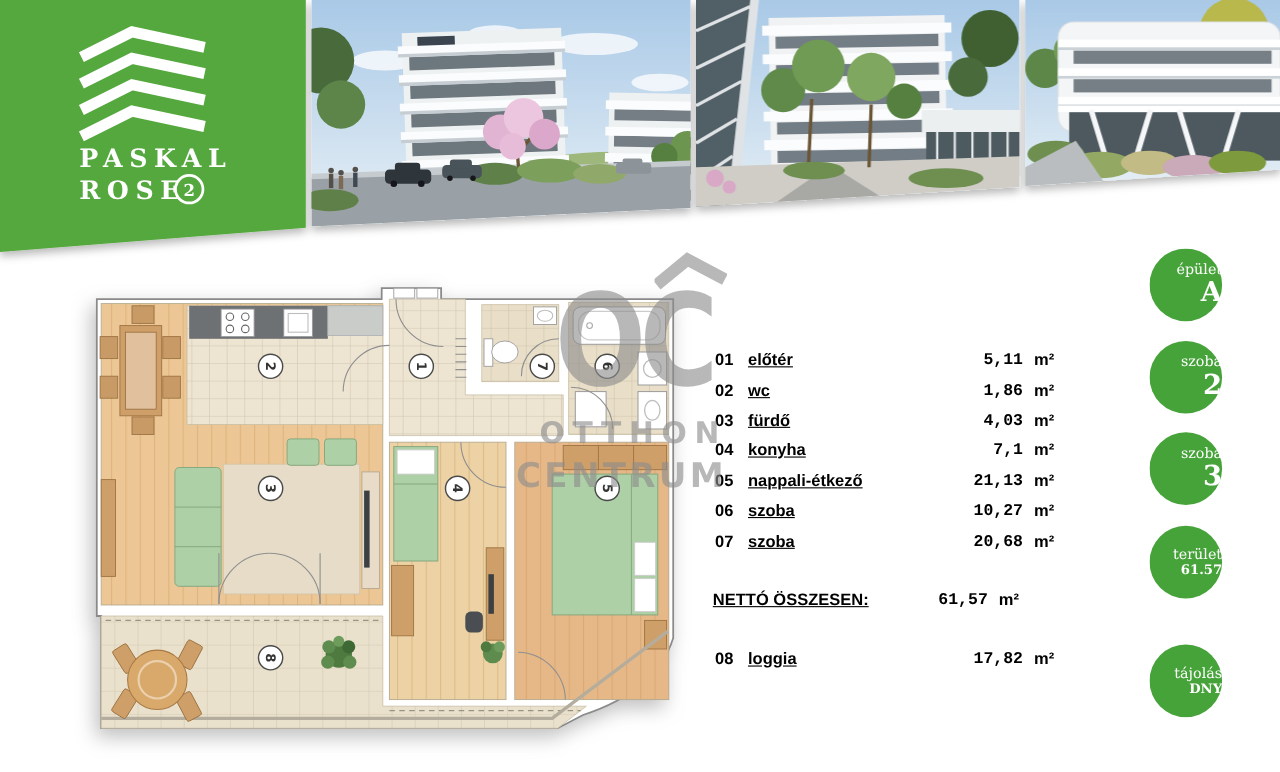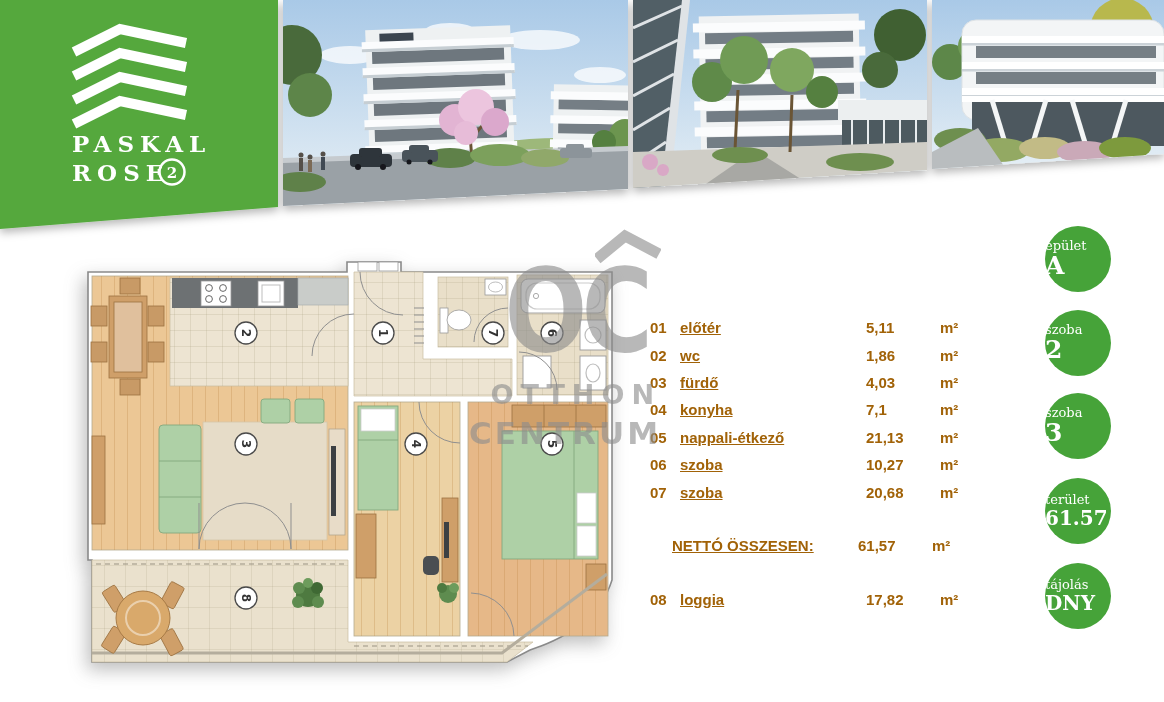--- a/index.html
+++ b/index.html
@@ -23,38 +23,38 @@
   .wm-l2{font-family:"DejaVu Sans",sans-serif;font-weight:bold;font-size:31px;letter-spacing:3px;margin-top:5px;}
 
   
   .unit-title{position:absolute;left:640px;top:222px;width:334px;text-align:center;
               font-family:"DejaVu Serif",serif;font-weight:bold;font-size:70px;line-height:1;
               color:#79c143;letter-spacing:-1px;z-index:2;}
 
   
   .rooms-table{position:absolute;left:650px;top:314px;width:326px;z-index:2;}
   .room-row{display:flex;align-items:center;height:27.4px;
-            font-size:15px;font-weight:bold;color:#a16207;}
+            font-size:15px;font-weight:bold;color:#000000;}
   .col-num{width:30px;}
   .col-name{flex:1;text-decoration:underline;}
-  .col-val{width:64px;}
+  .col-val{width:64px;text-align:right;font-family:Liberation Mono, monospace;}
   .col-unit{width:36px;padding-left:10px;}
-  .total-row{position:absolute;left:642px;top:532px;width:326px;z-index:2;}
+  .total-row{position:absolute;left:618px;top:532px;width:326px;z-index:2;}
   .loggia-row{position:absolute;left:650px;top:586px;width:326px;z-index:2;}
   .total-row .col-name{text-transform:uppercase;}
 
   
   .badges{position:absolute;left:1045px;top:0;width:66px;z-index:2;}
   .badge{position:absolute;left:0;width:66px;height:66px;border-radius:50%;
          background:#46a339;color:#fff;display:flex;flex-direction:column;
-         align-items:flex-start;justify-content:center;text-align:center;}
+         align-items:flex-end;justify-content:center;text-align:center;}
   .badge-label{font-family:"DejaVu Serif",serif;font-size:13px;line-height:1.1;}
   .badge-value{font-family:"DejaVu Serif",serif;font-weight:bold;font-size:25px;line-height:1.05;}
-  .badge.small-val .badge-value{font-size:20px;}
-  .b1{top:226px}.b2{top:310px}.b3{top:393px}.b4{top:478px}.b5{top:563px}
+  .badge.small-val .badge-value{font-size:12px;}
+  .b1{top:226px}.b2{top:310px}.b3{top:393px}.b4{top:478px}.b5{top:586px}
 </style>
 </head>
 <body>
 
 <div class="page">
 
   <svg class="banner" viewBox="0 0 1164 245" width="1164" height="245">
     <defs>
       <linearGradient id="skyG" x1="0" y1="0" x2="0" y2="1">
         <stop offset="0" stop-color="#a9c9e7"></stop>

